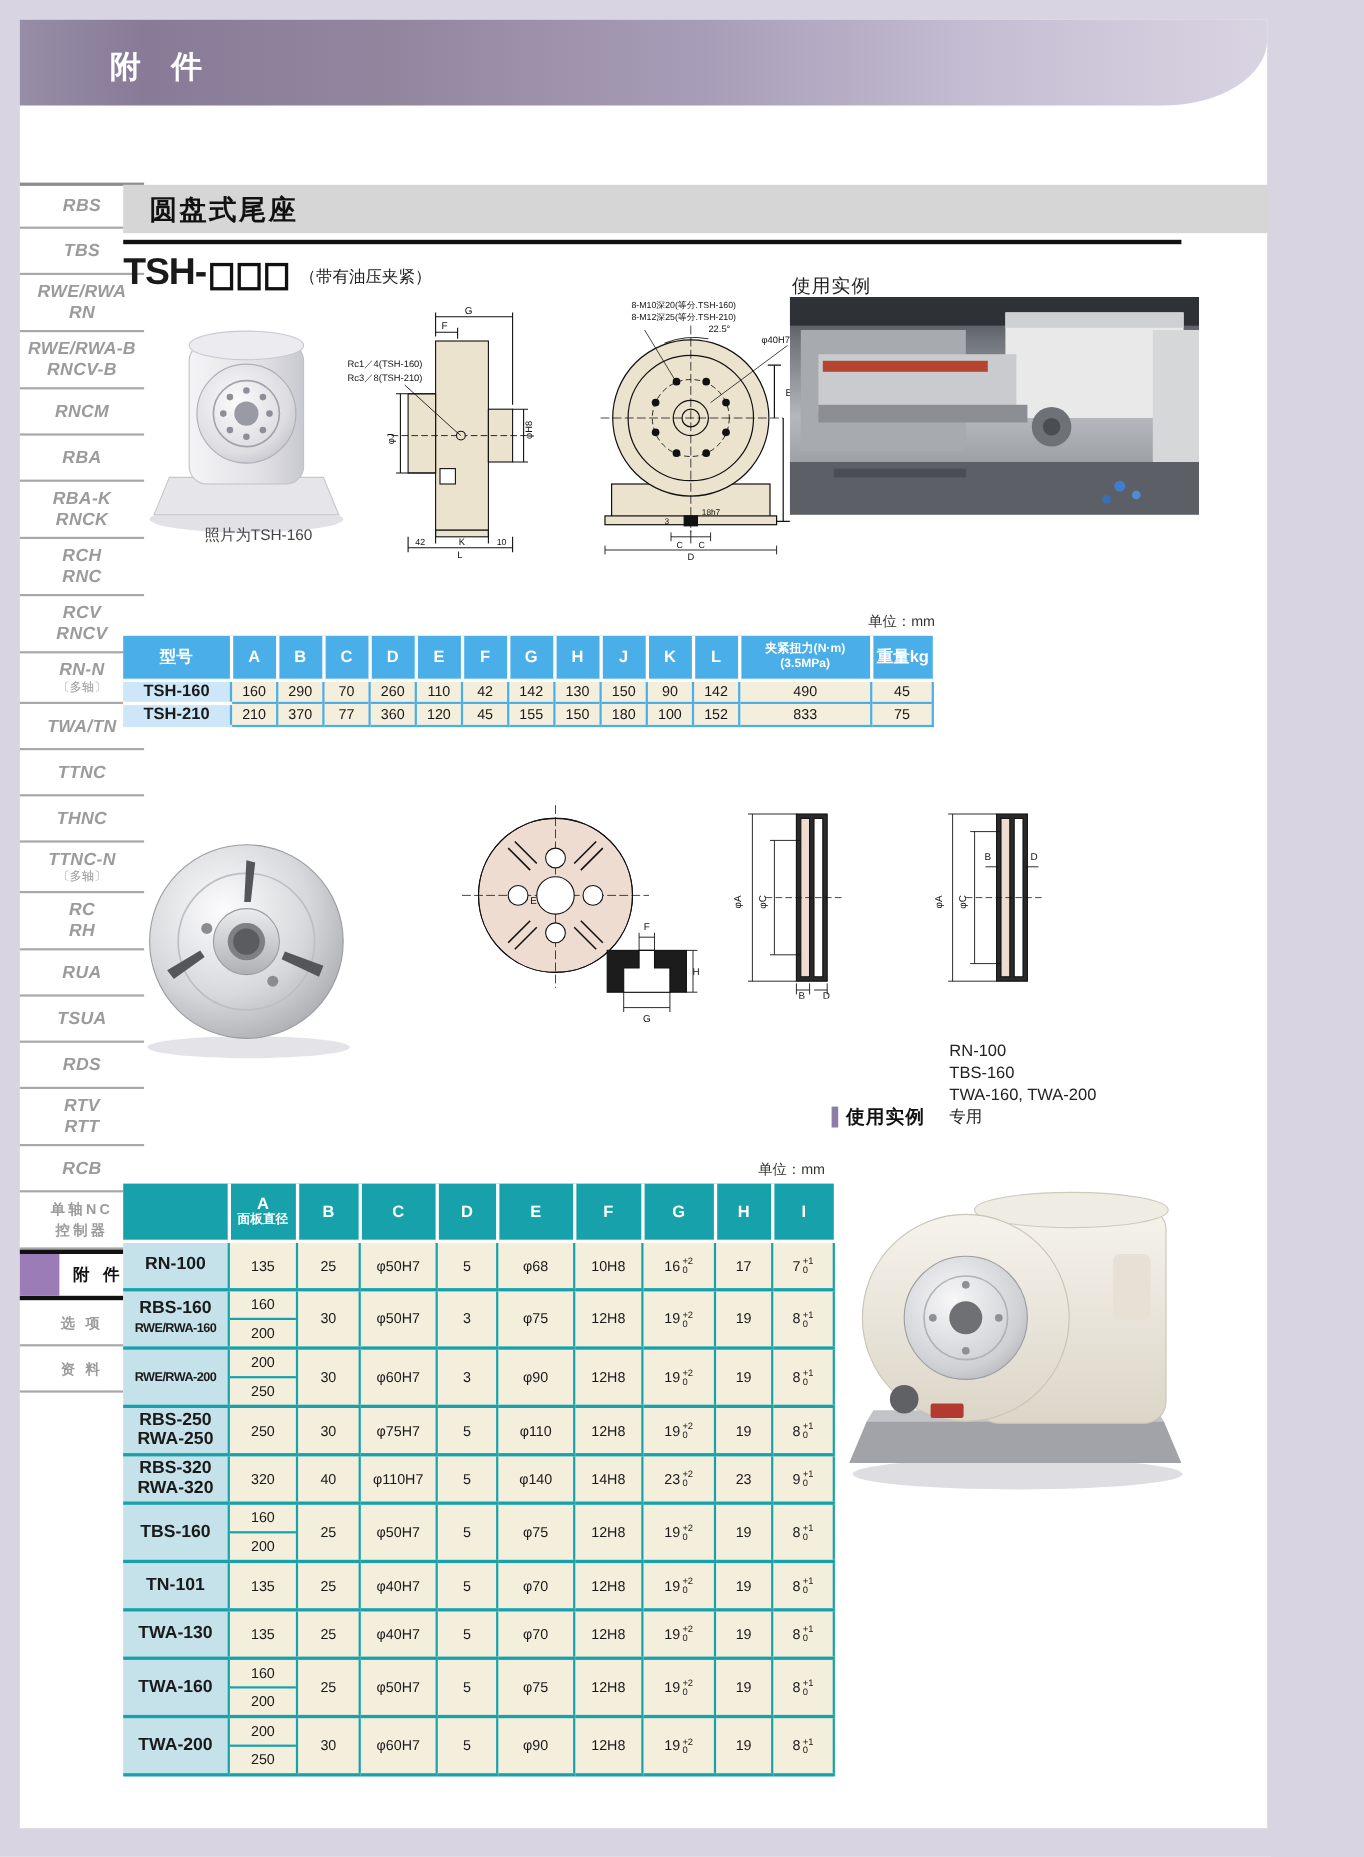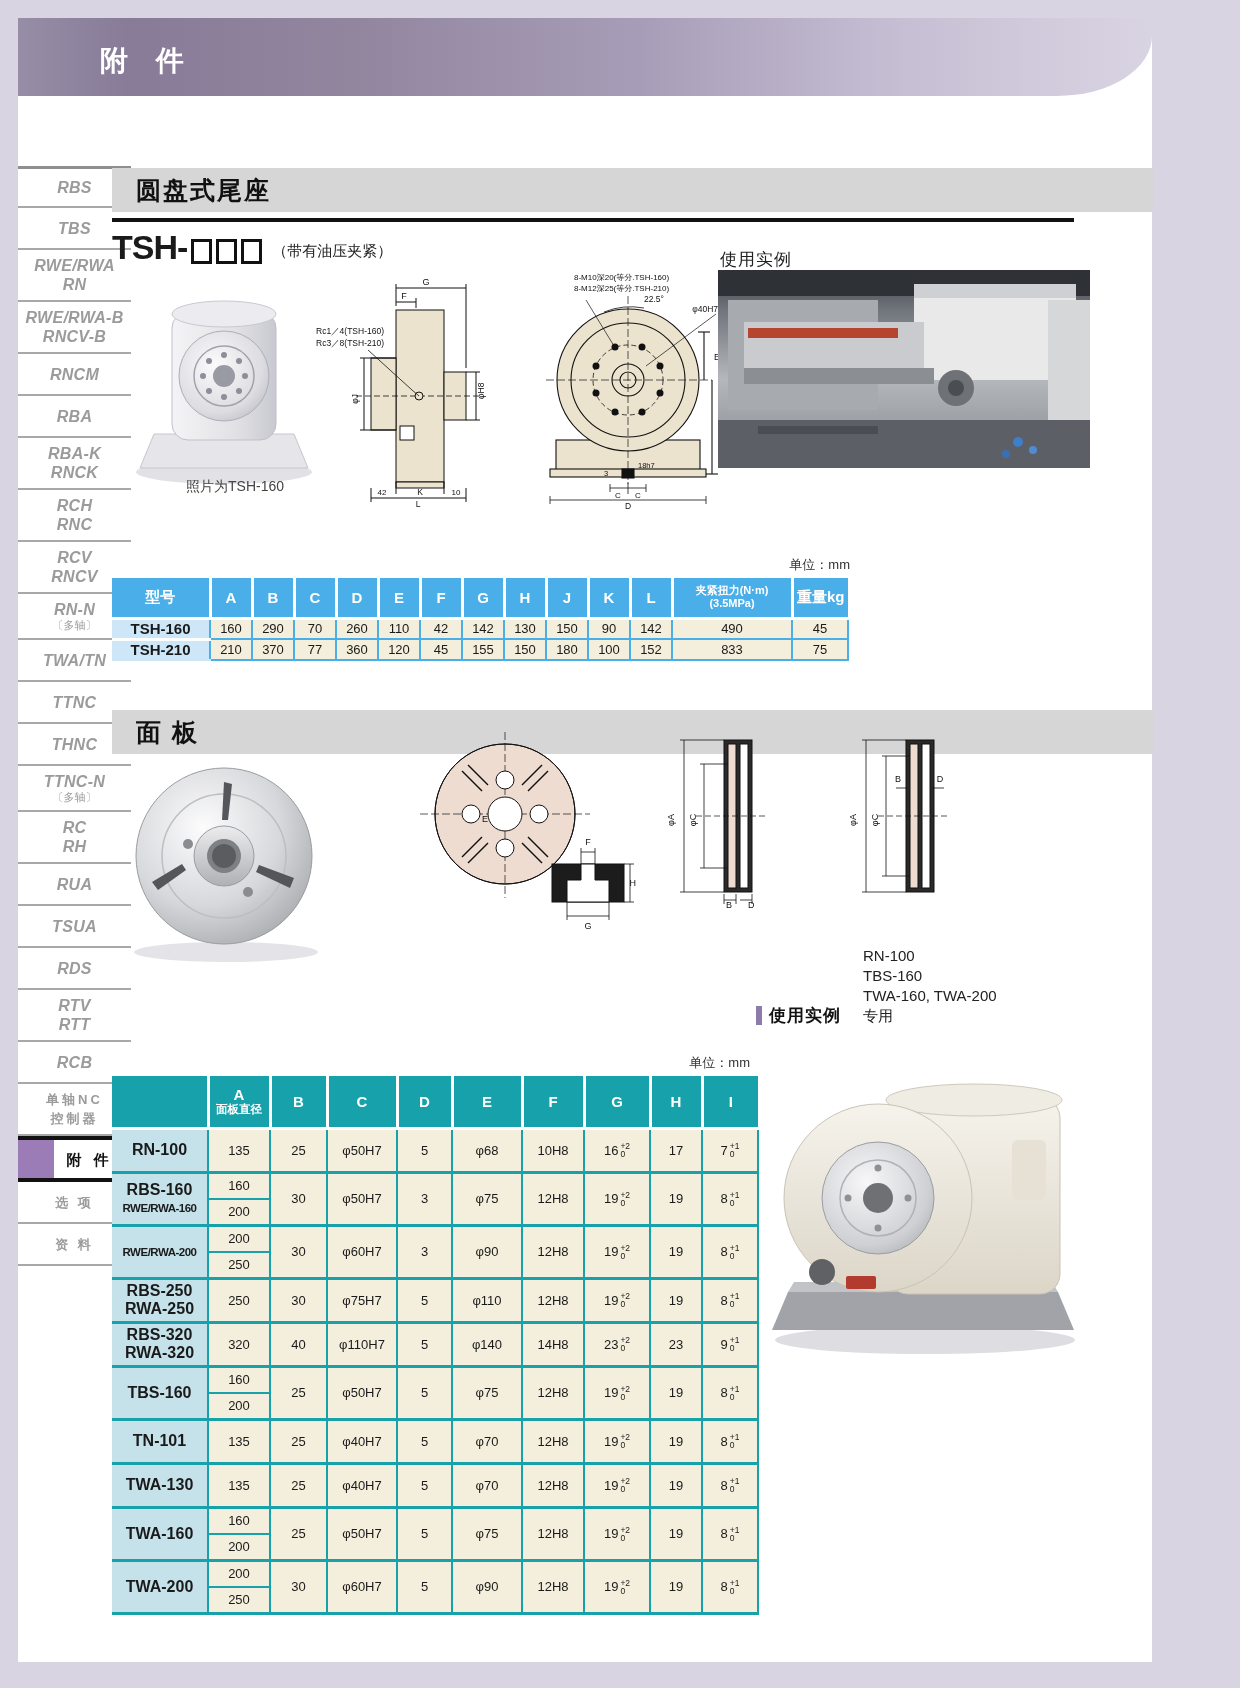--- a/index.html
+++ b/index.html
@@ -443,23 +443,20 @@
           <td><span class="tolwrap">150</span></td>
           <td><span class="tolwrap">180</span></td>
           <td><span class="tolwrap">100</span></td>
           <td><span class="tolwrap">152</span></td>
           <td><span class="tolwrap">833</span></td>
           <td><span class="tolwrap">75</span></td>
         </tr>
       </tbody>
   </table>
 
-  <div class="secbar" style="top:692px;">
-    <span>面 板</span>
-  </div>
 
   <svg class="abs" style="left:100px;top:742px;" width="216" height="206" viewBox="0 0 216 206">
     <defs>
       <radialGradient id="plate" cx="0.38" cy="0.34" r="0.8">
         <stop offset="0" stop-color="#fcfcfd"></stop>
           <stop offset="0.55" stop-color="#d7d8db"></stop>
         <stop offset="0.85" stop-color="#b2b4b8"></stop>
           <stop offset="1" stop-color="#96989c"></stop>
       </radialGradient>
       <linearGradient id="boss" x1="0" y1="0" x2="0" y2="1">

